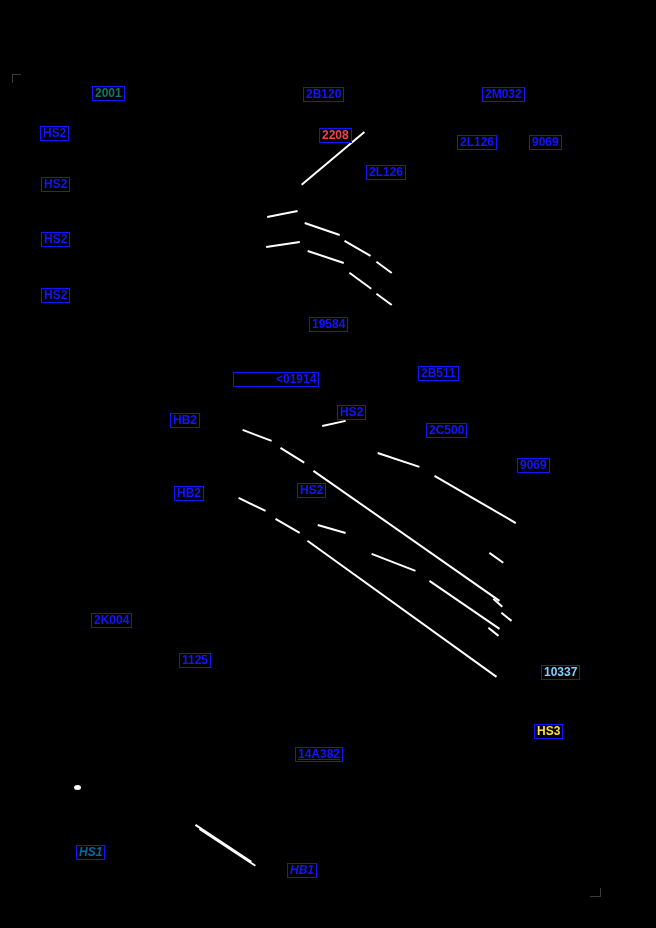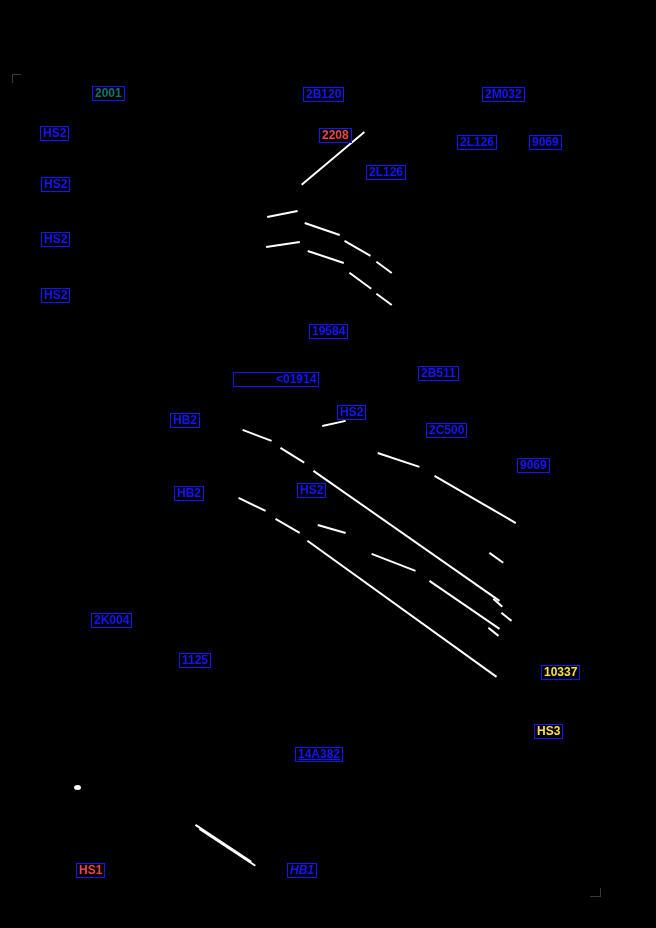--- a/index.html
+++ b/index.html
@@ -83,29 +83,29 @@
     <div class="label" style="left: 303px; top: 87px; color: rgb(20, 20, 255); border-color: rgb(20, 20, 255);">2B120</div>
     <div class="label" style="left: 482px; top: 87px; color: rgb(20, 20, 255); border-color: rgb(20, 20, 255);">2M032</div>
     <div class="label" style="left: 40px; top: 126px; color: rgb(20, 20, 255); border-color: rgb(20, 20, 255);">HS2</div>
     <div class="label" style="left: 319px; top: 128px; color: #ef4444; border-color: rgb(20, 20, 255);">2208</div>
     <div class="label" style="left: 457px; top: 135px; color: rgb(20, 20, 255); border-color: rgb(20, 20, 255);">2L126</div>
     <div class="label" style="left: 529px; top: 135px; color: rgb(20, 20, 255); border-color: rgb(20, 20, 255);">9069</div>
     <div class="label" style="left: 366px; top: 165px; color: rgb(20, 20, 255); border-color: rgb(20, 20, 255);">2L126</div>
     <div class="label" style="left: 41px; top: 177px; color: rgb(20, 20, 255); border-color: rgb(20, 20, 255);">HS2</div>
     <div class="label" style="left: 41px; top: 232px; color: rgb(20, 20, 255); border-color: rgb(20, 20, 255);">HS2</div>
     <div class="label" style="left: 41px; top: 288px; color: rgb(20, 20, 255); border-color: rgb(20, 20, 255);">HS2</div>
-    <div class="label" style="left: 309px; top: 317px; color: rgb(20, 20, 255); border-color: rgb(20, 20, 255); margin-top: 7px;">19584</div>
+    <div class="label" style="left: 309px; top: 317px; color: rgb(20, 20, 255); border-color: rgb(20, 20, 255);">19584</div>
     <div class="label" style="left: 418px; top: 366px; color: rgb(20, 20, 255); border-color: rgb(20, 20, 255);">2B511</div>
     <div class="label" style="left: 233px; top: 372px; color: rgb(20, 20, 255); border-color: rgb(20, 20, 255); padding-left: 42px;">&lt;01914</div>
     <div class="label" style="left: 426px; top: 423px; color: rgb(20, 20, 255); border-color: rgb(20, 20, 255);">2C500</div>
     <div class="label" style="left: 337px; top: 405px; color: rgb(20, 20, 255); border-color: rgb(20, 20, 255);">HS2</div>
     <div class="label" style="left: 170px; top: 413px; color: rgb(20, 20, 255); border-color: rgb(20, 20, 255);">HB2</div>
     <div class="label" style="left: 517px; top: 458px; color: rgb(20, 20, 255); border-color: rgb(20, 20, 255);">9069</div>
     <div class="label" style="left: 174px; top: 486px; color: rgb(20, 20, 255); border-color: rgb(20, 20, 255);">HB2</div>
     <div class="label" style="left: 297px; top: 483px; color: rgb(20, 20, 255); border-color: rgb(20, 20, 255);">HS2</div>
     <div class="label" style="left: 91px; top: 613px; color: rgb(20, 20, 255); border-color: rgb(20, 20, 255);">2K004</div>
     <div class="label" style="left: 179px; top: 653px; color: rgb(20, 20, 255); border-color: rgb(20, 20, 255);">1125</div>
-    <div class="label" style="left: 541px; top: 665px; color: #fde047; border-color: rgb(20, 20, 255);">10337</div>
+    <div class="label" style="left: 541px; top: 665px; color: #7dd3fc; border-color: rgb(20, 20, 255);">10337</div>
     <div class="label" style="left: 534px; top: 724px; color: #fde047; border-color: rgb(20, 20, 255);">HS3</div>
     <div class="label" style="left: 295px; top: 747px; color: rgb(20, 20, 255); border-color: rgb(20, 20, 255); text-decoration: underline;">14A382</div>
-    <div class="label" style="left: 76px; top: 863px; color: #ef4444; border-color: rgb(20, 20, 255);">HS1</div>
+    <div class="label" style="left: 76px; top: 845px; color: #0369a1; border-color: rgb(20, 20, 255); font-style: italic;">HS1</div>
     <div class="label" style="left: 287px; top: 863px; color: rgb(20, 20, 255); border-color: rgb(20, 20, 255); font-style: italic;">HB1</div>
   </div>
 
 </body></html>

